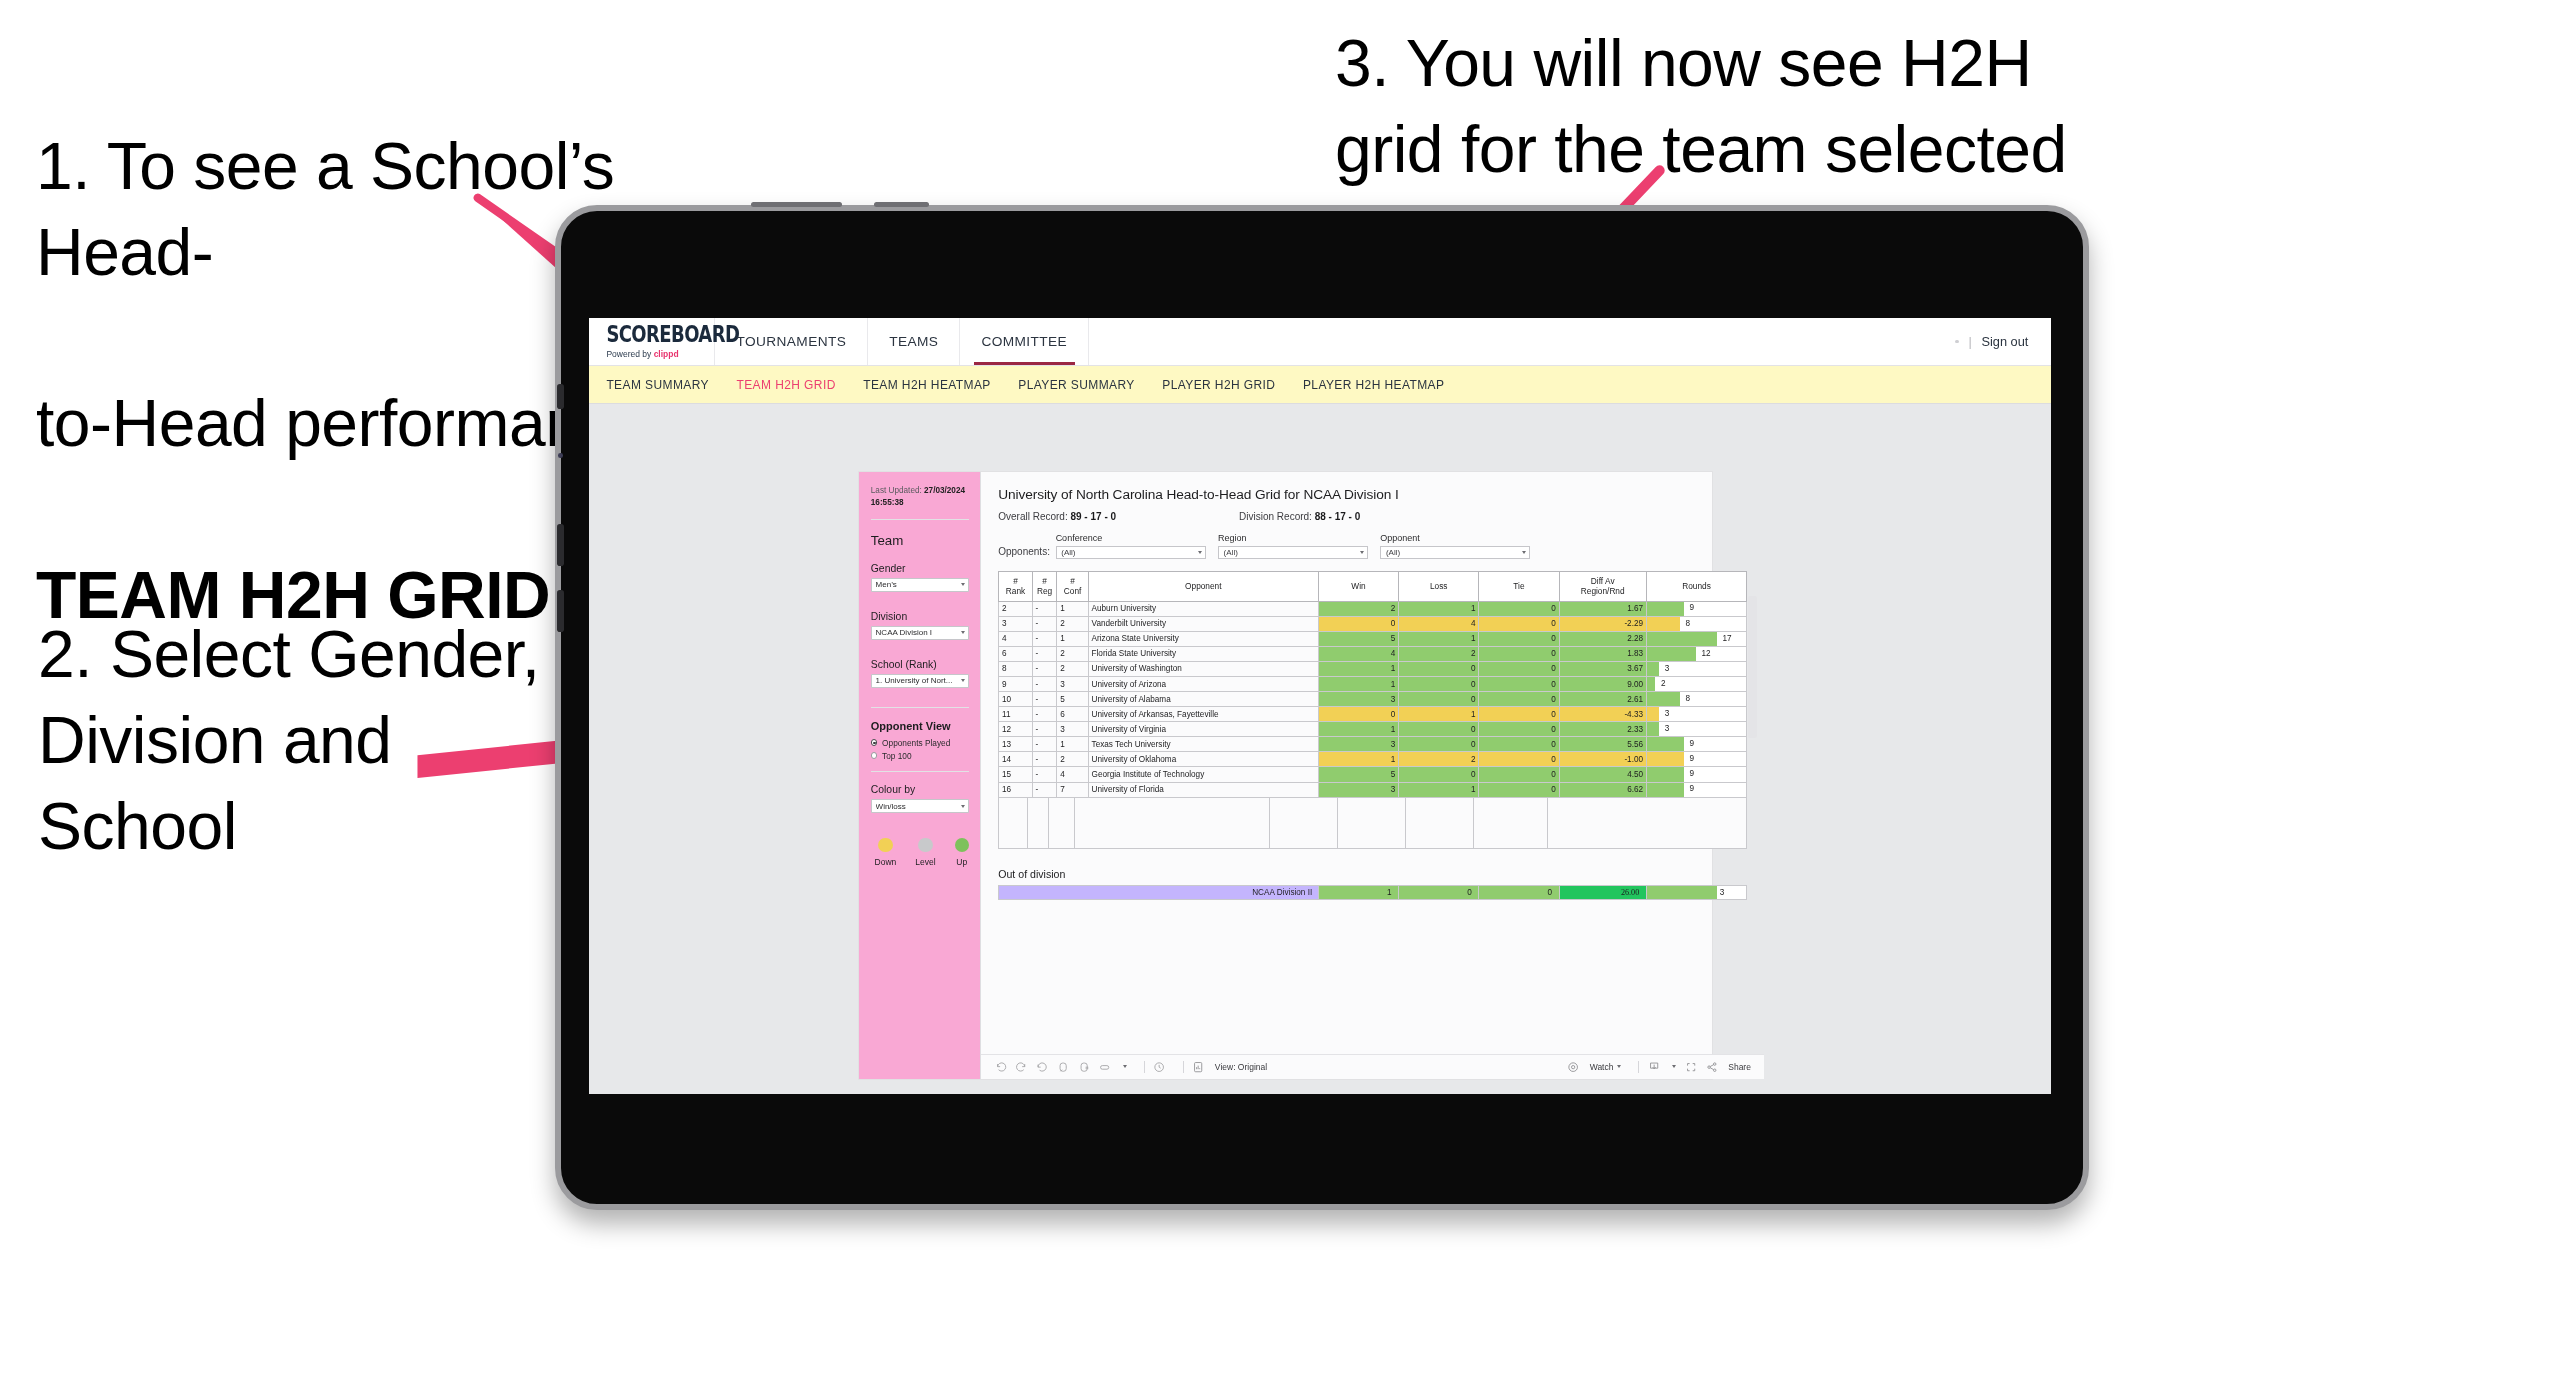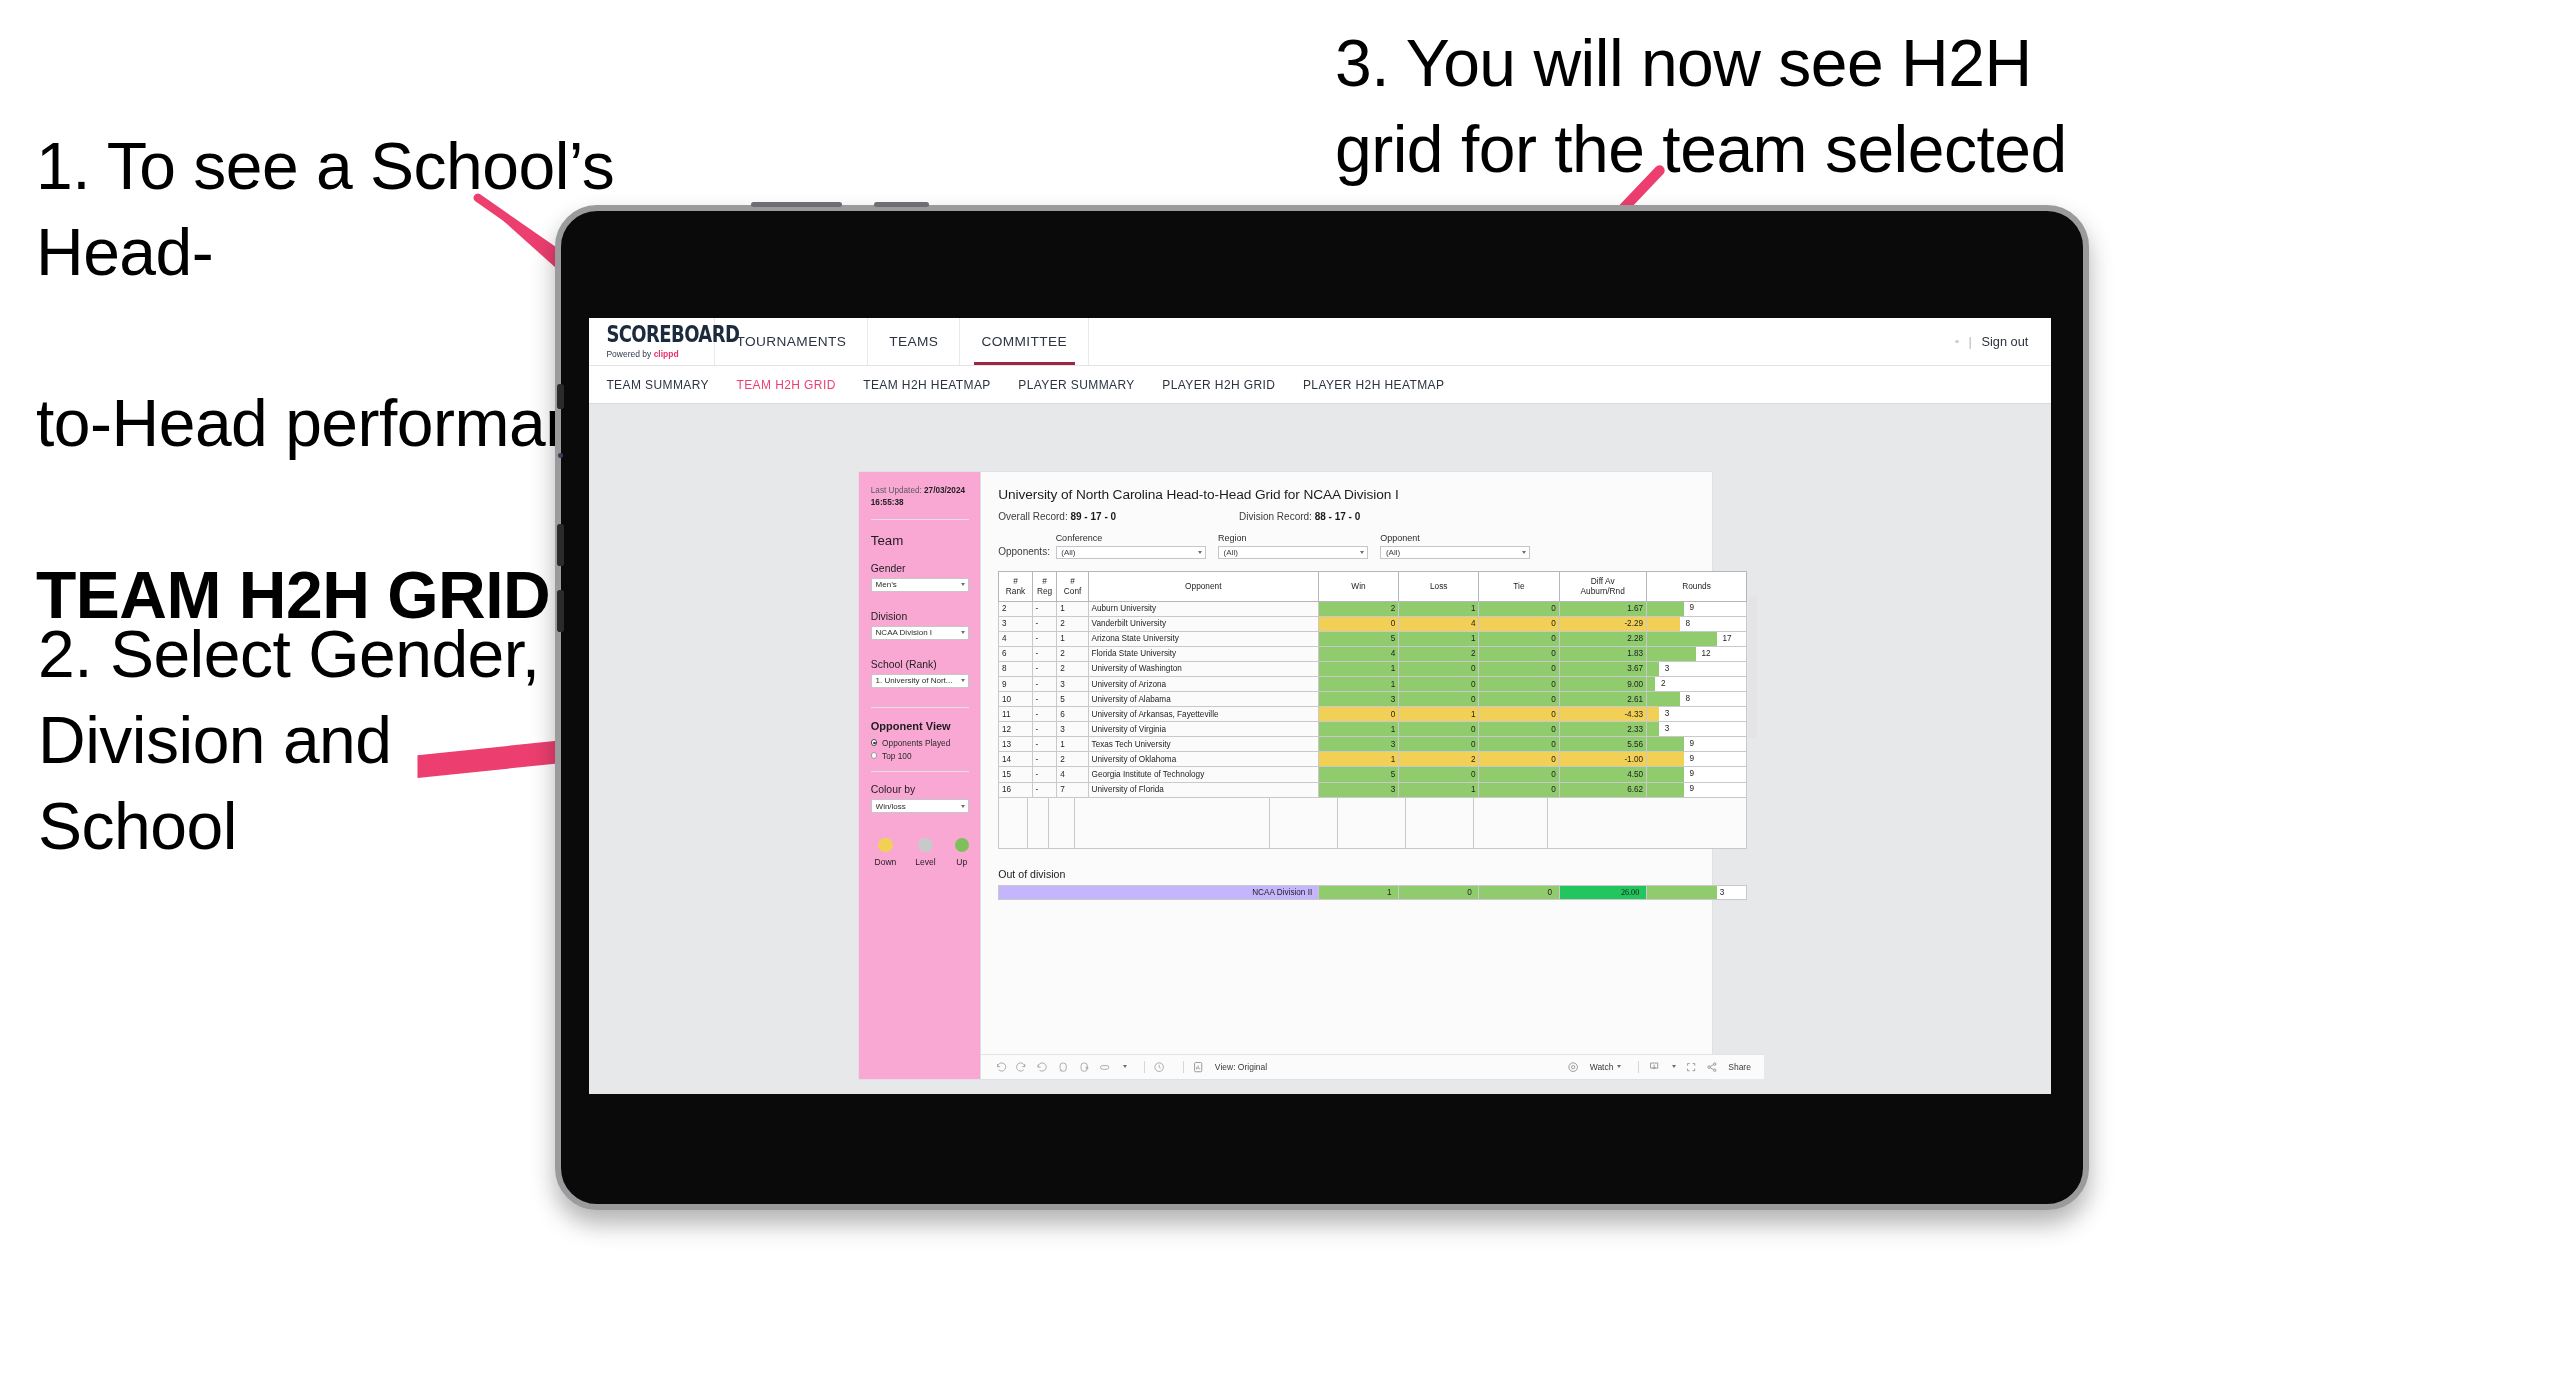--- a/index.html
+++ b/index.html
@@ -84,21 +84,21 @@
   }
   #signout-wrap{
     margin-left:auto;display:flex;align-items:center;gap:9.5px;
     padding-right:23px;font-size:12.8px;color:#2b3440;
   }
   #signout-wrap .sep{color:#b9b9bd;}
   #signout-wrap .dot{width:3.8px;height:3.8px;border-radius:50%;background:#cfcfd3;}
 
   
   #subnav{
-    height:38px;background:#ffffff;display:flex;align-items:center;
+    height:38px;background:#fef9c3;display:flex;align-items:center;
     border-bottom:0.9px solid #dcdcdf;padding-left:17px;box-sizing:border-box;
   }
   .subitem{
     font-size:12px;color:#2b3440;letter-spacing:0.4px;margin-right:27.5px;white-space:nowrap;
   }
   .subitem.active{color:#ec3f70;}
 
   
   #canvas{
     position:absolute;left:0;top:86px;right:0;bottom:0;background:#e7e8ea;
@@ -393,21 +393,21 @@
               </colgroup>
               <thead>
                   <tr>
                 <th><span>#</span><br><span>Rank</span></th>
                 <th><span>#</span><br><span>Reg</span></th>
                 <th><span>#</span><br><span>Conf</span></th>
                 <th>Opponent</th>
                 <th>Win</th>
                 <th>Loss</th>
                 <th>Tie</th>
-                <th><span>Diff Av</span><br><span>Auburn/Rnd</span></th>
+                <th><span>Diff Av</span><br><span>Region/Rnd</span></th>
                 <th>Rounds</th>
               </tr>
                 </thead>
               <tbody id="h2h-body">
                   <tr>
                     <td class="t-rank">2</td>
                     <td class="t-reg">-</td>
                     <td class="t-conf">1</td>
                     <td class="t-opp">Auburn University</td>
                     <td class="t-num cell-up">2</td>

